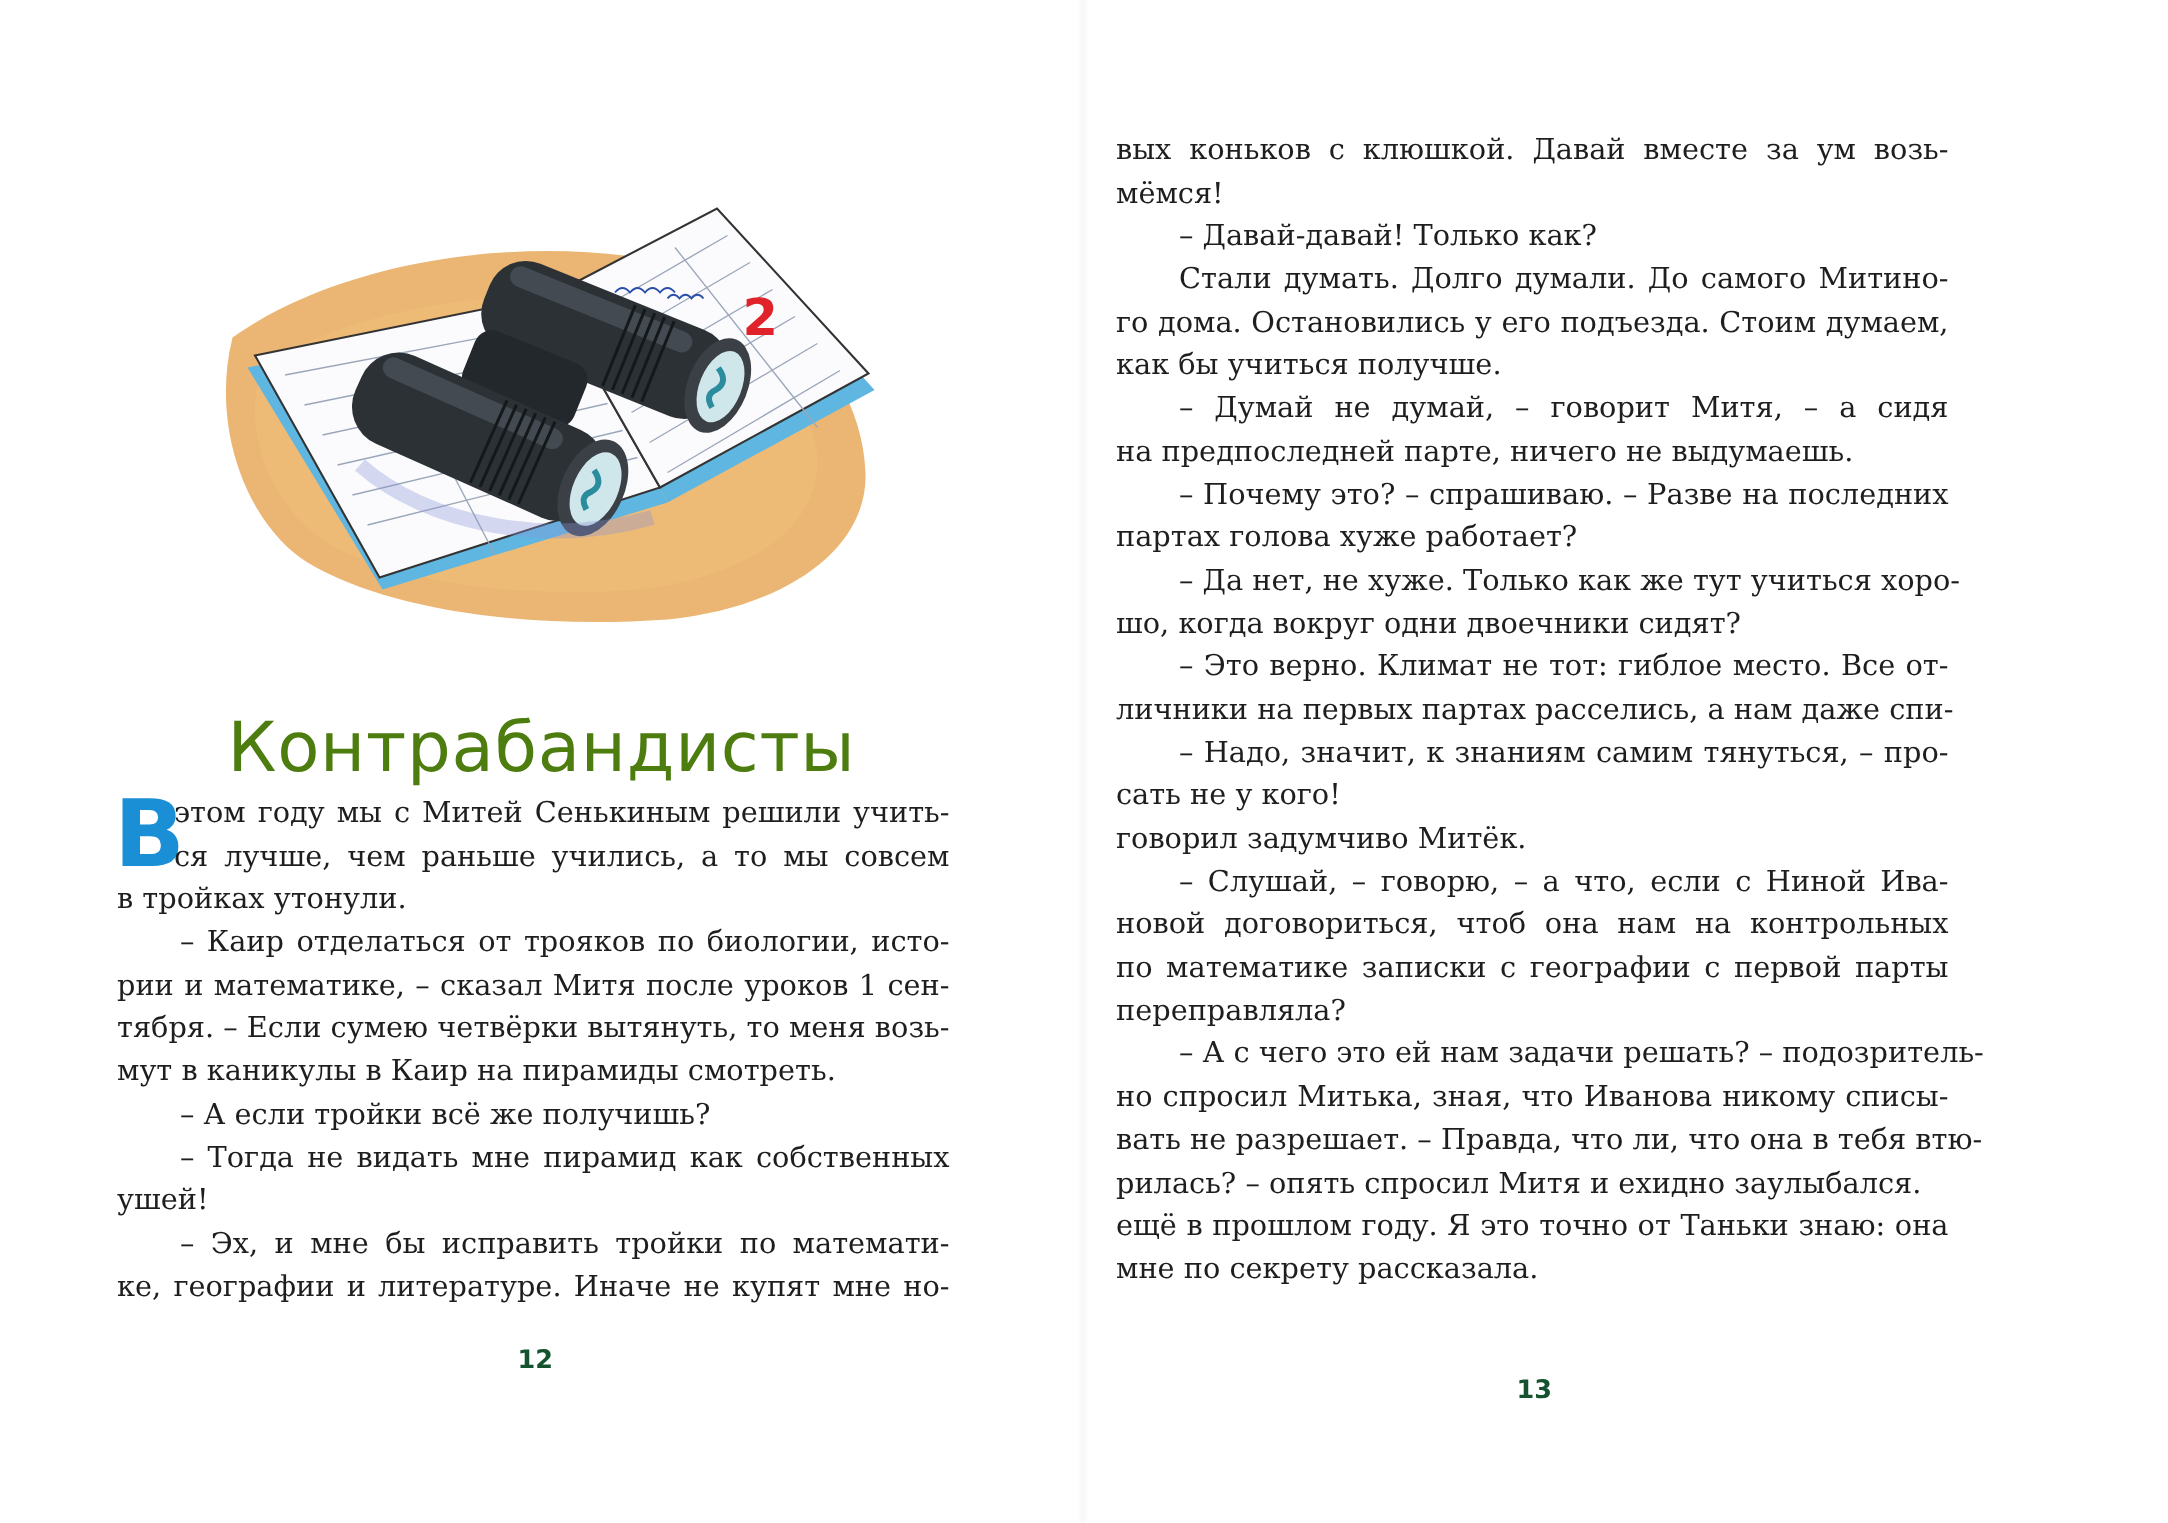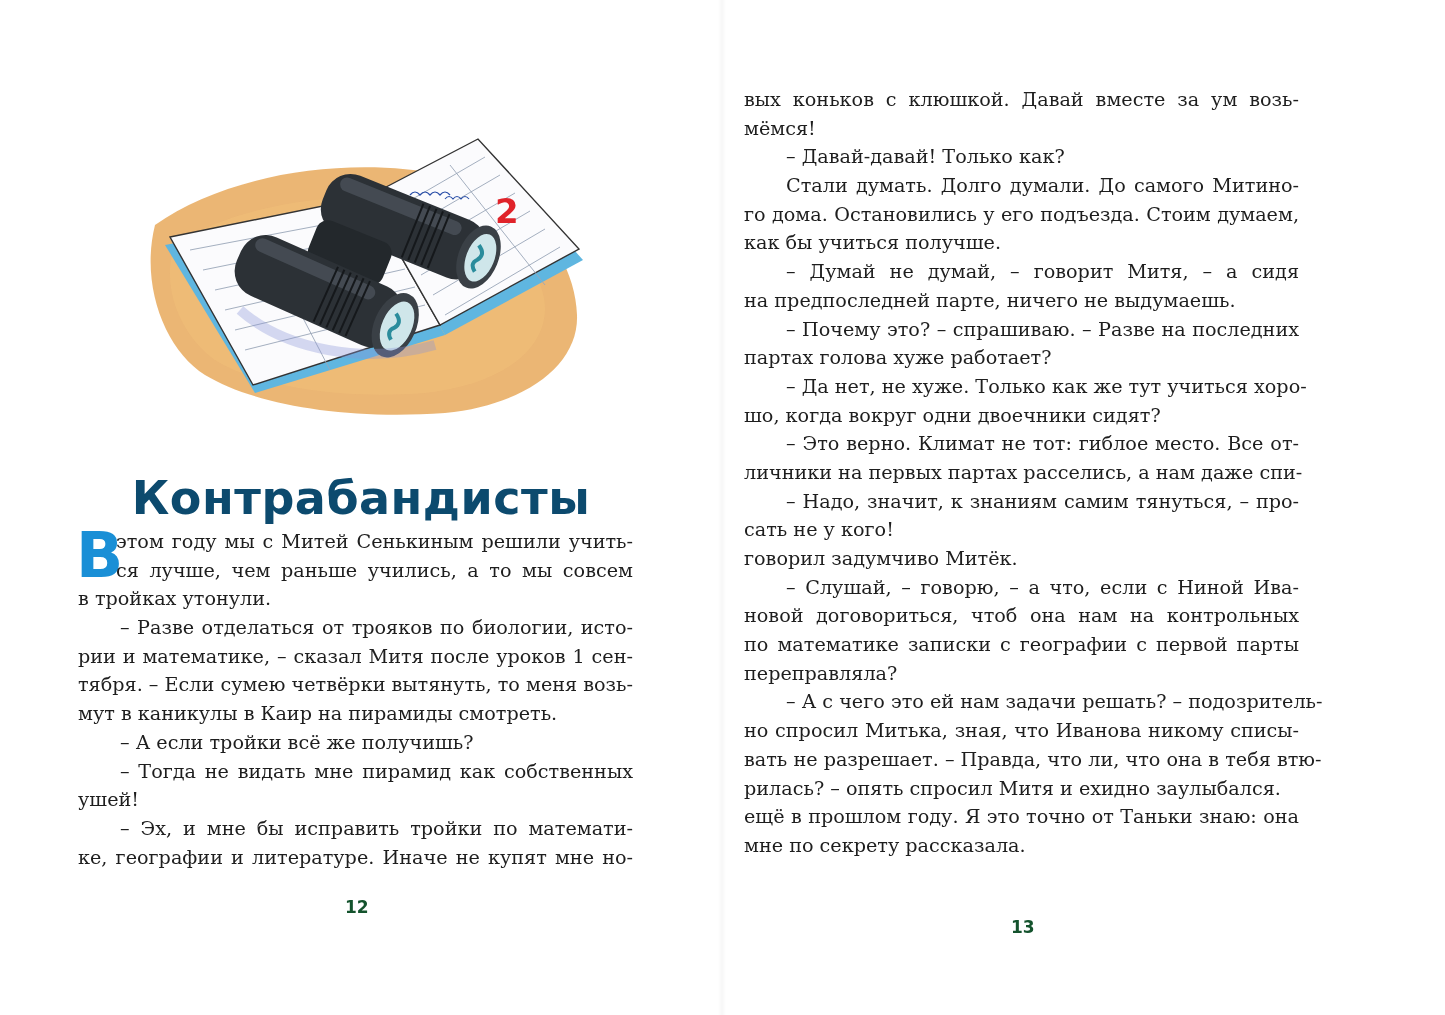--- a/index.html
+++ b/index.html
@@ -20,22 +20,22 @@
   }
 
   .illustration {
     position: absolute; left: 145px; top: 135px; width: 440px; height: 285px;
   }
   .chapter-title {
     position: absolute; left: 0; width: 722px; top: 440px;
     text-align: center;
     font-family: "DejaVu Sans", "Liberation Sans", sans-serif;
     font-size: 46px; letter-spacing: 0.5px;
-    color: #0c4a6e;
-    font-weight: bold;
+    color: #4d7c0f;
+    font-weight: normal;
   }
 
   .text-block {
     position: absolute;
     font-size: 19.2px;
     line-height: 28.7px;
     text-align: justify;
     color: #1e1e1e;
   }
   .text-left { left: 78px; top: 528px; width: 555px; }
@@ -148,21 +148,21 @@
     </svg>
 
     <h1 class="chapter-title">Контрабандисты</h1>
 
     <span class="dropcap">В</span>
 
     <div class="text-block text-left" id="left-lines">
         <span class="line dropindent">этом году мы с Митей Сенькиным решили учить-</span>
         <span class="line dropindent">ся лучше, чем раньше учились, а то мы совсем</span>
         <span class="line last">в тройках утонули.</span>
-        <span class="line indent">– Разве отделаться от трояков по биологии, исто-</span>
+        <span class="line indent">– Каир отделаться от трояков по биологии, исто-</span>
         <span class="line ">рии и математике, – сказал Митя после уроков 1 сен-</span>
         <span class="line ">тября. – Если сумею четвёрки вытянуть, то меня возь-</span>
         <span class="line last">мут в каникулы в Каир на пирамиды смотреть.</span>
         <span class="line indent last">– А если тройки всё же получишь?</span>
         <span class="line indent">– Тогда не видать мне пирамид как собственных</span>
         <span class="line last">ушей!</span>
         <span class="line indent">– Эх, и мне бы исправить тройки по математи-</span>
         <span class="line ">ке, географии и литературе. Иначе не купят мне но-</span>
       </div>
 

